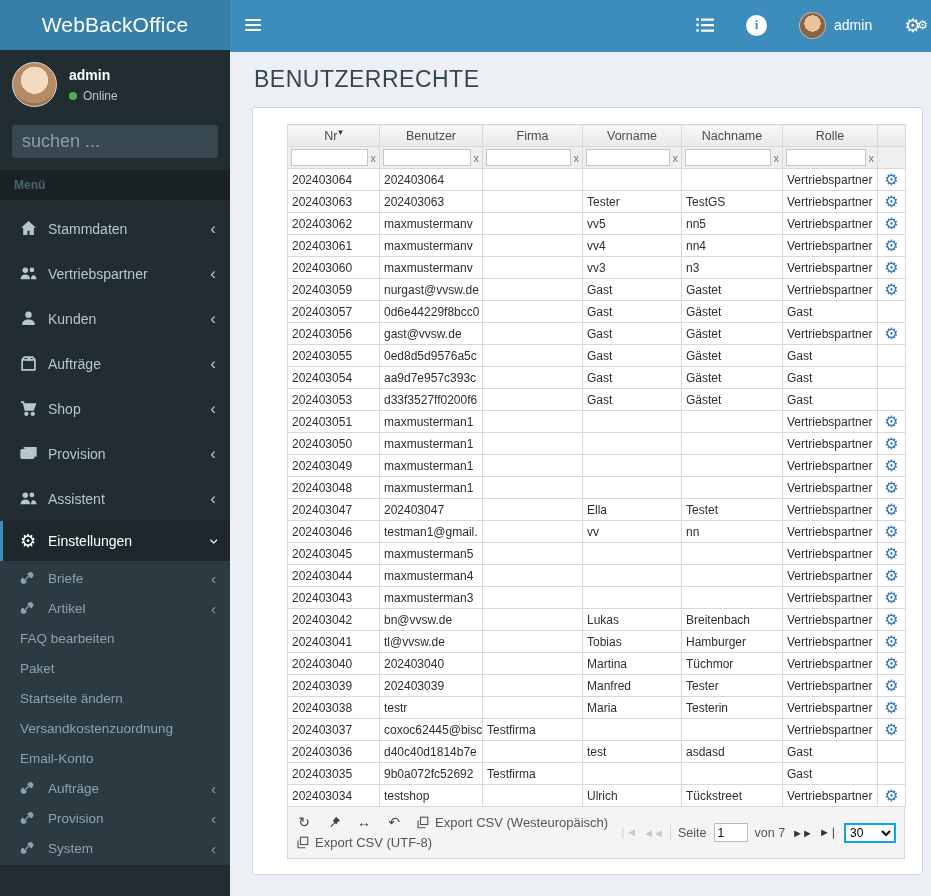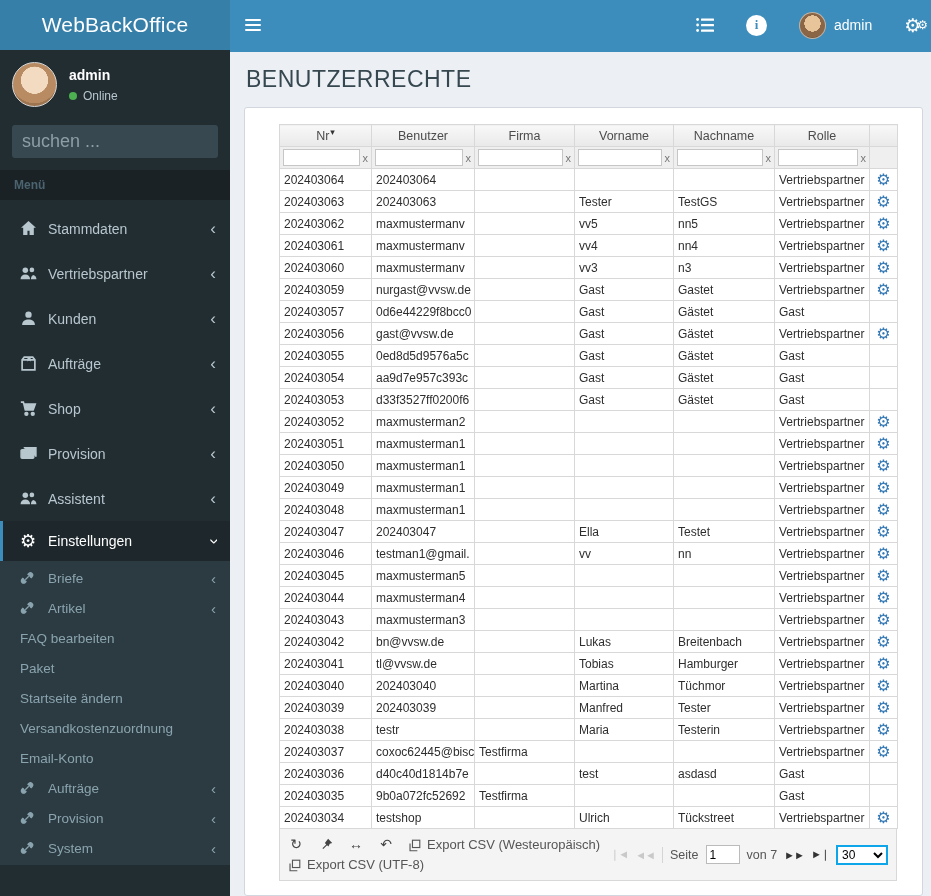--- a/index.html
+++ b/index.html
@@ -49,21 +49,21 @@
   .mi-chevron.down { transform:rotate(-90deg); }
   .menu-item.active { background:#1e282c; color:#fff; border-left-color:#3c8dbc; height:40px; }
   .submenu { background:#2c3b41; padding:2px 0; }
   .submenu-item { height:30px; display:flex; align-items:center; padding:0 14px 0 20px;
     color:#8aa4af; font-size:13.5px; cursor:pointer; }
   .submenu-item .mi-icon { width:24px; margin-right:4px; display:flex; align-items:center; }
   .submenu-item .mi-icon svg { width:14px; height:14px; }
   .submenu-item .mi-chevron { font-size:15px; }
 
   
-  .content { position:absolute; left:230px; top:50px; right:0; bottom:0; padding:14px 8px 0 14px;border-radius:23px; }
+  .content { position:absolute; left:230px; top:50px; right:0; bottom:0; padding:14px 8px 0 22px;border-radius:23px; }
   .page-title { font-size:23px; font-weight:400; color:#36474f; letter-spacing:.5px; margin:2px 0 14px 2px; }
   .panel { background:#fff; border:1px solid #d2d6de; border-radius:3px;
     padding:16px 0 14px 34px; min-height:768px; }
 
   
   table.grid { border-collapse:collapse; table-layout:fixed; width:618px; font-size:12px; color:#2e2e2e; }
   .grid th, .grid td { border:1px solid #d8d8d8; padding:2px 4px; height:22px; overflow:hidden;
     white-space:nowrap; text-overflow:clip; }
   .grid thead th { background:linear-gradient(#f8f8f8,#e9e9e9); font-weight:400; color:#4c4c4c;
     text-align:center; font-size:12.5px; cursor:pointer; }
@@ -76,21 +76,21 @@
   .c-nachname{width:101px;} .c-rolle{width:95px;} .c-action{width:28px; text-align:center; padding:0;}
   .gear-btn { color:#3579b5; font-size:16px; line-height:1; cursor:pointer; display:inline-block; }
 
   
   .grid-footer { width:618px; border:1px solid #d8d8d8; border-top:none; background:#f4f4f4;
     position:relative; padding:5px 8px 6px 8px; color:#555; }
   .footer-row { display:flex; align-items:center; gap:14px; height:20px; }
   .tool-ic { width:16px; height:16px; display:inline-flex; align-items:center; justify-content:center;
     color:#444; cursor:pointer; font-size:14px; }
   .tool-ic svg { width:13px; height:13px; }
-  .export-link { display:flex; align-items:flex-end; gap:6px; font-size:13px; color:#555; cursor:pointer; }
+  .export-link { display:flex; align-items:center; gap:6px; font-size:13px; color:#555; cursor:pointer; }
   .export-link svg { width:13px; height:13px; }
   .pager { position:absolute; right:8px; top:50%; transform:translateY(-50%);
     display:flex; align-items:center; gap:7px; font-size:12.5px; color:#555; }
   .pg-btn { cursor:pointer; font-size:11px; letter-spacing:-1px; }
   .pg-btn.disabled { color:#c9c9c9; cursor:default; }
   .pg-btn.enabled { color:#333; }
   .pg-sep { width:1px; height:16px; background:#d5d5d5; }
   .pager input { width:34px; height:19px; border:1px solid #bbb; font-size:12px; padding:0 3px; }
   .pager select { width:52px; height:20px; font-size:12px; border:2px solid #0ea5e9; background:#fff; }
 </style>
@@ -463,29 +463,20 @@
           <tr>
             <td>202403053</td>
             <td>d33f3527ff0200f6</td>
             <td></td>
             <td>Gast</td>
             <td>Gästet</td>
             <td>Gast</td>
             <td class="c-action"></td>
           </tr>
           <tr>
-            <td>202403052</td>
-            <td>maxmusterman2</td>
-            <td></td>
-            <td></td>
-            <td></td>
-            <td>Vertriebspartner</td>
-            <td class="c-action"><span class="gear-btn">⚙</span></td>
-          </tr>
-          <tr>
             <td>202403051</td>
             <td>maxmusterman1</td>
             <td></td>
             <td></td>
             <td></td>
             <td>Vertriebspartner</td>
             <td class="c-action"><span class="gear-btn">⚙</span></td>
           </tr>
           <tr>
             <td>202403050</td>

